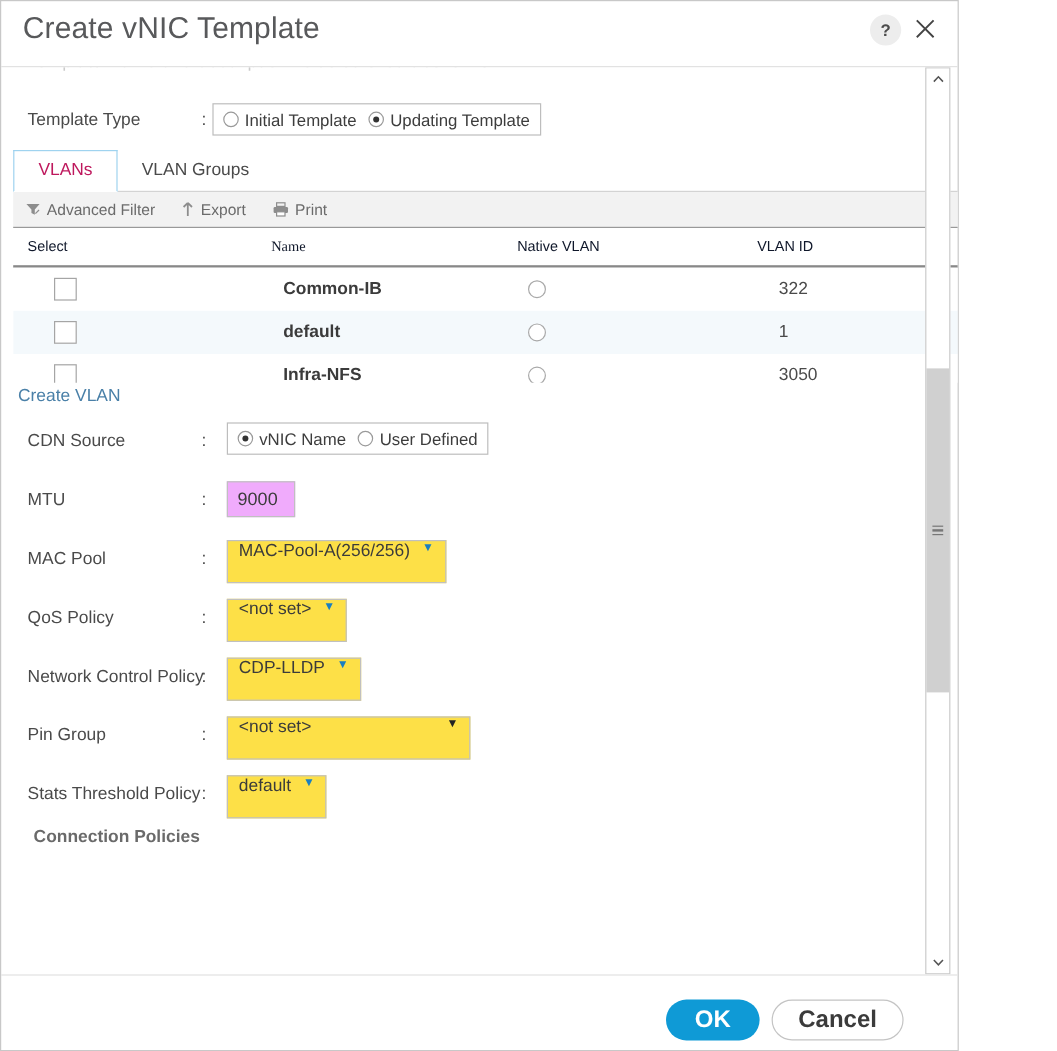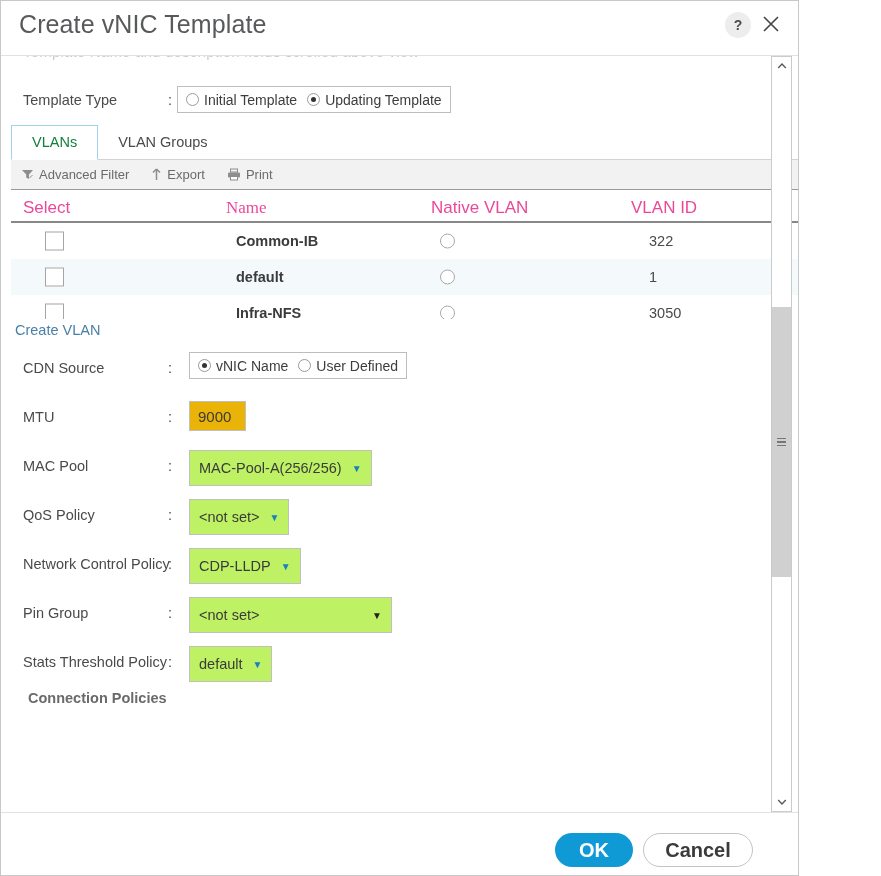--- a/index.html
+++ b/index.html
@@ -164,21 +164,21 @@
   }
   .tab {
     font-size: 14.5px;
     padding: 7px 20px 8px 20px;
     color: #4a4a4a;
     cursor: pointer;
     box-sizing: border-box;
     line-height: 18px;
   }
   .tab.active {
-    color: #15803d;
+    color: #be185d;
     border: 1px solid #9fd3ef;
     border-bottom: 1px solid #fff;
     background: #fff;
     margin-bottom: -1px;
     text-align: right;
   }
 
   
   .toolbar {
     position: absolute;
@@ -217,22 +217,22 @@
     position: absolute;
     left: 10px; top: 134px;
     width: 830px;
     height: 33px;
     border-bottom: 2px solid #888;
     box-sizing: border-box;
   }
   .thead div {
     position: absolute;
     top: 8px;
-    font-size: 17px;
-    color: #ec4899;
+    font-size: 12px;
+    color: #0f172a;
   }
   .th-select { left: 12px; }
   .th-name   { left: 215px; font-family: Liberation Serif, serif; }
   .th-native { left: 420px; }
   .th-vlan   { left: 620px; }
 
   .tbody {
     position: absolute;
     left: 10px; top: 167px;
     width: 830px;
@@ -343,37 +343,36 @@
   .fcolon {
     position: absolute;
     left: 167px; top: 12px;
     font-size: 14.5px;
     color: #4a4a4a;
   }
   .fctl { position: absolute; left: 188px; top: 4px; }
 
   .txtbox {
     border: 1px solid #c0c0c0;
-    background: #eab308;
+    background: #f0abfc;
     height: 30px;
     box-sizing: border-box;
     font-size: 15px;
     color: #3b3b3b;
     padding: 0 8px;
     line-height: 28px;
     width: 57px;
     font-family: "Liberation Sans", sans-serif;
   }
   .selbox {
     border: 1px solid #c0c0c0;
-    background: #bef264;
+    background: #fde047;
     height: 36px;
     box-sizing: border-box;
     display: flex;
-    align-items: center;
     justify-content: space-between;
     padding: 0 9px;
     font-size: 14.5px;
     color: #3b3b3b;
     cursor: pointer;
     white-space: nowrap;
   }
   .selbox .caret {
     font-size: 10px;
     color: #1a7fc1;

